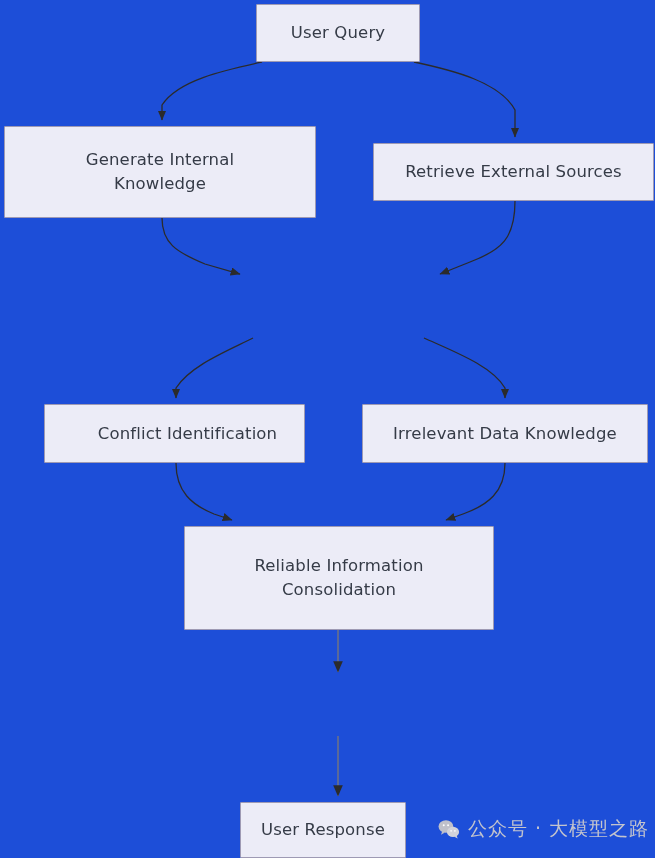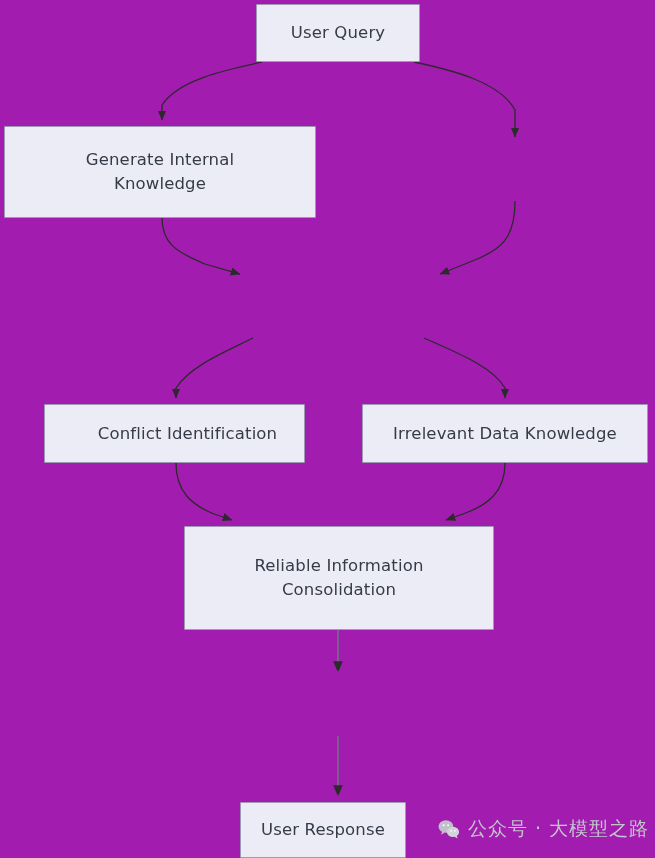--- a/index.html
+++ b/index.html
@@ -8,21 +8,21 @@
     padding: 0;
     background: #ffffff;
   }
   body {
     font-family: "DejaVu Sans", "Liberation Sans", sans-serif;
   }
   #diagram-canvas {
     position: relative;
     width: 655px;
     height: 858px;
-    background: #a21caf;
+    background: #1d4ed8;
     overflow: hidden;
   }
   #edge-layer {
     position: absolute;
     left: 0;
     top: 0;
     width: 655px;
     height: 858px;
     pointer-events: none;
   }
@@ -113,20 +113,23 @@
 
   <div class="node" id="node-user-query">
     <span class="node-label">User Query</span>
   </div>
 
   <div class="node" id="node-generate-internal-knowledge">
     <span class="node-label">Generate Internal
 Knowledge</span>
   </div>
 
+  <div class="node" id="node-retrieve-external-sources">
+    <span class="node-label">Retrieve External Sources</span>
+  </div>
 
 
   <div class="node" id="node-conflict-identification">
     <span class="node-label">Conflict Identification</span>
   </div>
 
   <div class="node" id="node-irrelevant-data-filtration">
     <span class="node-label">Irrelevant Data Knowledge</span>
   </div>
 

